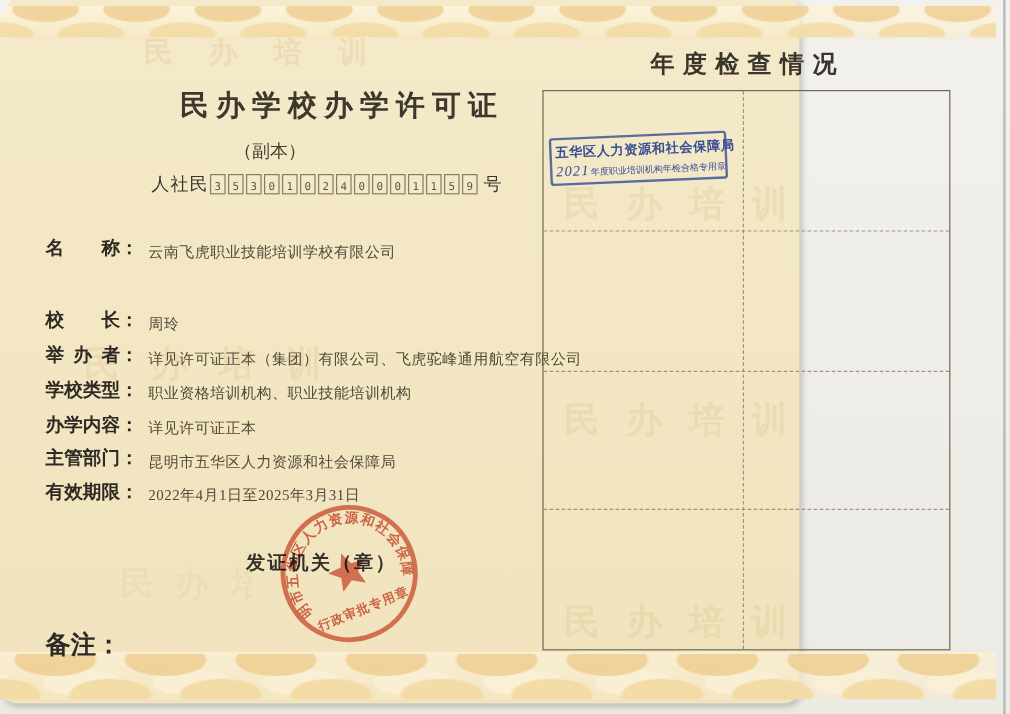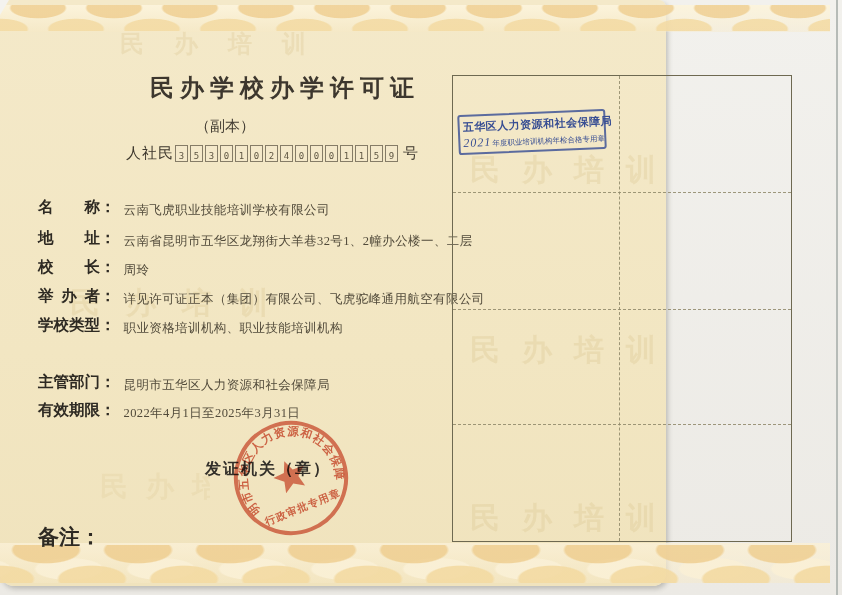--- a/index.html
+++ b/index.html
@@ -110,31 +110,31 @@
     <span class="digit-box">1</span>
     <span class="digit-box">1</span>
     <span class="digit-box">5</span>
     <span class="digit-box">9</span>
     <span class="license-suffix">号</span>
   </div>
 
   <div class="field-row" style="top:197px;">
     <span class="flabel">名称</span><span class="fcolon">：</span><span class="fvalue">云南飞虎职业技能培训学校有限公司</span>
   </div>
-  <div class="field-row" style="top:228px;">
-    <span class="flabel">地址</span><span class="fcolon">：</span><span class="fvalue">云南省昆明市五华区龙翔街大羊巷32号1、2幢办公楼一、二层</span>
-  </div>
   <div class="field-row" style="top:257px;">
     <span class="flabel">校长</span><span class="fcolon">：</span><span class="fvalue">周玲</span>
   </div>
   <div class="field-row" style="top:286px;">
     <span class="flabel">举办者</span><span class="fcolon">：</span><span class="fvalue">详见许可证正本（集团）有限公司、飞虎驼峰通用航空有限公司</span>
   </div>
   <div class="field-row" style="top:315px;">
     <span class="flabel">学校类型</span><span class="fcolon">：</span><span class="fvalue">职业资格培训机构、职业技能培训机构</span>
+  </div>
+  <div class="field-row" style="top:344px;">
+    <span class="flabel">办学内容</span><span class="fcolon">：</span><span class="fvalue">详见许可证正本</span>
   </div>
   <div class="field-row" style="top:372px;">
     <span class="flabel">主管部门</span><span class="fcolon">：</span><span class="fvalue">昆明市五华区人力资源和社会保障局</span>
   </div>
   <div class="field-row" style="top:400px;">
     <span class="flabel">有效期限</span><span class="fcolon">：</span><span class="fvalue">2022年4月1日至2025年3月31日</span>
   </div>
 
   <div class="issuer">发证机关（章）</div>
   <div class="remarks">备注：</div>
@@ -144,20 +144,21 @@
       <circle cx="60" cy="60" r="55" fill="none" stroke="#cf4a31" stroke-width="4" opacity=".9"></circle>
       <path id="sealArc" d="M18.5,76 A44,44 0 1,1 101.5,76" fill="none"></path>
       <text font-size="11.5" fill="#cf4a31" letter-spacing="1" font-weight="bold" font-family="Liberation Serif, DejaVu Serif, serif">
         <textPath href="#sealArc" startOffset="50%" text-anchor="middle">昆明市五华区人力资源和社会保障局</textPath>
       </text>
       <polygon points="60,42 64.7,52.6 76.3,53.4 67.5,61 70.2,72.3 60,66 49.8,72.3 52.5,61 43.7,53.4 55.3,52.6" fill="#cf4a31" opacity=".9"></polygon>
       <text x="60" y="95" font-size="10.5" fill="#cf4a31" text-anchor="middle" letter-spacing="1" font-weight="bold" font-family="Liberation Serif, DejaVu Serif, serif">行政审批专用章</text>
     </svg>
   </div>
 
+  <div class="right-title">年度检查情况</div>
   <div class="check-table">
     <div class="hl" style="top:116px;"></div>
     <div class="hl" style="top:233px;"></div>
     <div class="hl" style="top:348px;"></div>
     <div class="vl"></div>
   </div>
 
   <div class="blue-stamp">
     <div class="stamp-l1">五华区人力资源和社会保障局</div>
     <div class="stamp-l2"><span class="stamp-year">2021</span><span>年度职业培训机构年检合格专用章</span></div>

